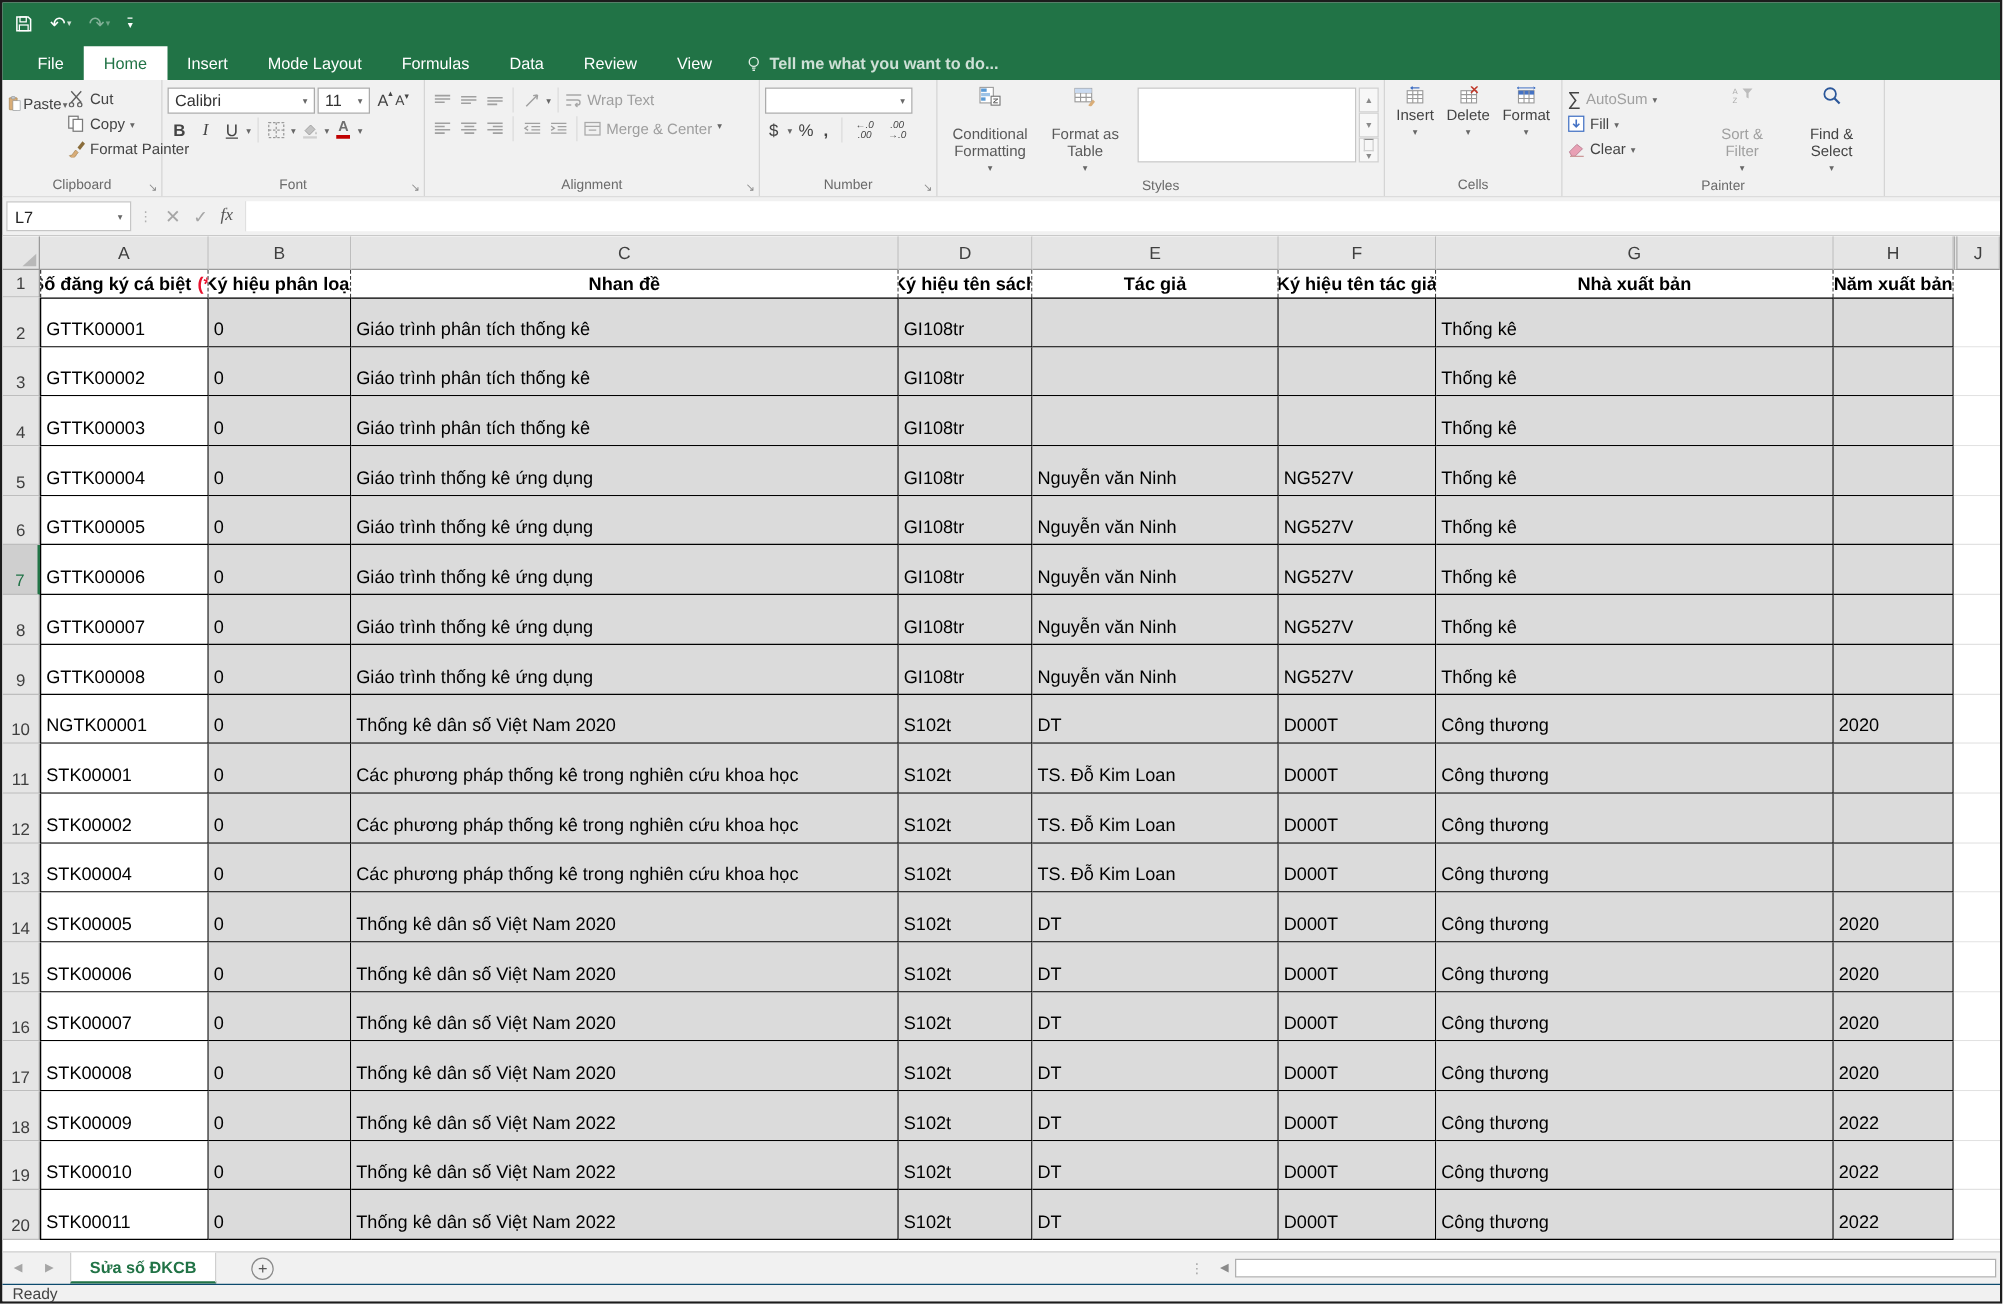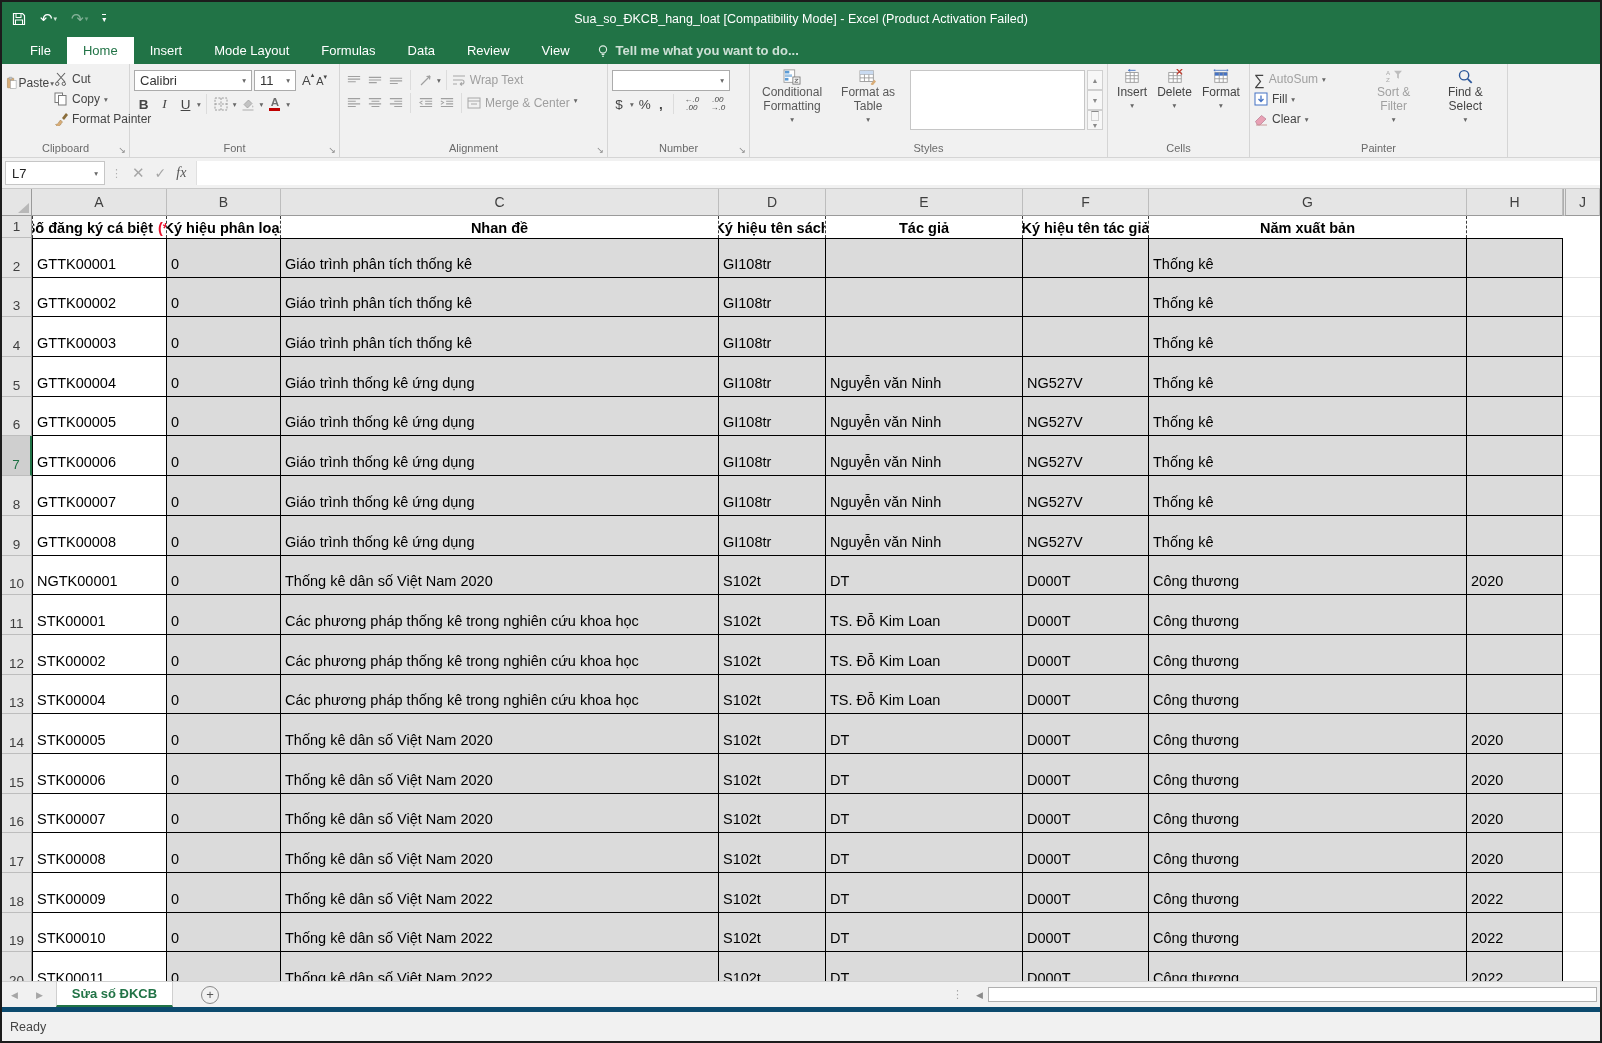--- a/index.html
+++ b/index.html
@@ -44,21 +44,21 @@
   .ga .tiny{font-size:7px;margin-top:-2px;color:#444;}
   .ubar{text-decoration:underline;}
   .acolor{display:flex;flex-direction:column;align-items:center;line-height:10px;}
   .acolor .bar{width:11px;height:3px;background:#c00000;margin-top:1px;}
 
   .wrapbtn{display:flex;align-items:flex-start;gap:4px;font-size:12px;color:#9e9e9e;white-space:nowrap;}
 
   .dec{display:flex;flex-direction:column;align-items:center;font-size:8px;line-height:8px;color:#444;font-style:normal;width:22px;}
 
   .stackbtn{display:flex;flex-direction:column;align-items:center;text-align:center;font-size:12px;color:#595959;line-height:14px;padding:2px 4px 0;}
-  .stackbtn .lbl{max-width:78px;}
+  .stackbtn .lbl{max-width:78px;margin-top:15px;}
   .gallery{width:200px;height:60px;background:#fff;border:1px solid #c6c6c6;margin:3px 0 0 4px;}
   .garrows{display:flex;flex-direction:column;margin:3px 0 0 2px;}
   .garrows span{width:16px;height:20px;border:1px solid #d0d0d0;background:#f7f7f7;display:flex;align-items:center;justify-content:center;font-size:7px;color:#8a8a8a;flex-direction:column;}
   .garrows .bar{width:8px;border-top:1px solid #8a8a8a;margin-bottom:1px;}
 
   .erow{display:flex;align-items:center;gap:4px;height:20px;font-size:12px;color:#444;white-space:nowrap;}
   .sum{font-size:15px;color:#444;line-height:15px;}
 
   svg{display:block;}
   .icon24{width:24px;height:26px;}
@@ -101,21 +101,21 @@
   .navarr{display:flex;align-items:center;padding:0 9px;color:#a6a6a6;font-size:9px;}
   .sheettab{background:#fff;border-left:1px solid #cfcfcf;border-right:1px solid #cfcfcf;border-bottom:2px solid var(--green);color:var(--green);font-weight:bold;font-size:13px;display:flex;align-items:center;padding:0 15px;margin-left:4px;}
   .addsheet{width:18px;height:18px;border:1px solid #8a8a8a;border-radius:50%;color:#565656;display:flex;align-items:center;justify-content:center;font-size:13px;line-height:13px;align-self:center;margin-left:28px;}
   .hscroll{margin-left:auto;display:flex;align-items:center;}
   .hsdots{color:#a6a6a6;font-size:11px;margin-right:8px;}
   .hsarr{color:#8a8a8a;font-size:9px;padding:0 5px;}
   .hstrack{width:612px;height:17px;background:var(--chrome);display:flex;align-items:center;}
   .hsthumb{height:15px;width:calc(100% - 3px);background:#fff;border:1px solid #b0b0b0;}
 
   
-  .statusbar{height:34px;background:var(--chrome);border-top:5px solid #0c4a6e;display:flex;align-items:center;padding-left:8px;font-size:12.5px;color:#444;flex:none;}
+  .statusbar{height:14px;background:var(--chrome);border-top:1px solid #0c4a6e;display:flex;align-items:center;padding-left:8px;font-size:12.5px;color:#444;flex:none;}
 </style>
 </head>
 <body>
 
 <div id="app">
 
   <div class="titlebar">
     <div class="qat">
       <span class="qbtn">
         <svg class="icon14" viewBox="0 0 14 14">
@@ -129,21 +129,20 @@
           <span class="dd">▾</span>
         </span>
       <span class="qbtn dim">
           <span style="font-size:15px;">↷</span>
           <span class="dd">▾</span>
         </span>
       <span class="qbtn">
           <span class="qmore">▾</span>
         </span>
     </div>
-    <span class="wtitle">Sua_so_ĐKCB_hang_loat  [Compatibility Mode] - Excel (Product Activation Failed)</span>
   </div>
 
   <div class="tabsrow">
     <span class="rtab">File</span>
     <span class="rtab active">Home</span>
     <span class="rtab">Insert</span>
     <span class="rtab">Mode Layout</span>
     <span class="rtab">Formulas</span>
     <span class="rtab">Data</span>
     <span class="rtab">Review</span>
@@ -508,20 +507,23 @@
         <div class="hc">
           <span>Ký hiệu tên sách</span>
         </div>
         <div class="hc">
           <span>Tác giả</span>
         </div>
         <div class="hc">
           <span>Ký hiệu tên tác giả</span>
         </div>
         <div class="hc">
+          <span>Nhà xuất bản</span>
+        </div>
+        <div class="hc">
           <span>Năm xuất bản</span>
         </div>
         <div class="jc"></div>
       </div>
       <div class="grow dr firstdata">
         <div class="rh">2</div>
         <div class="dc colA">GTTK00001</div>
         <div class="dc">0</div>
         <div class="dc">Giáo trình phân tích thống kê</div>
         <div class="dc">GI108tr</div>

